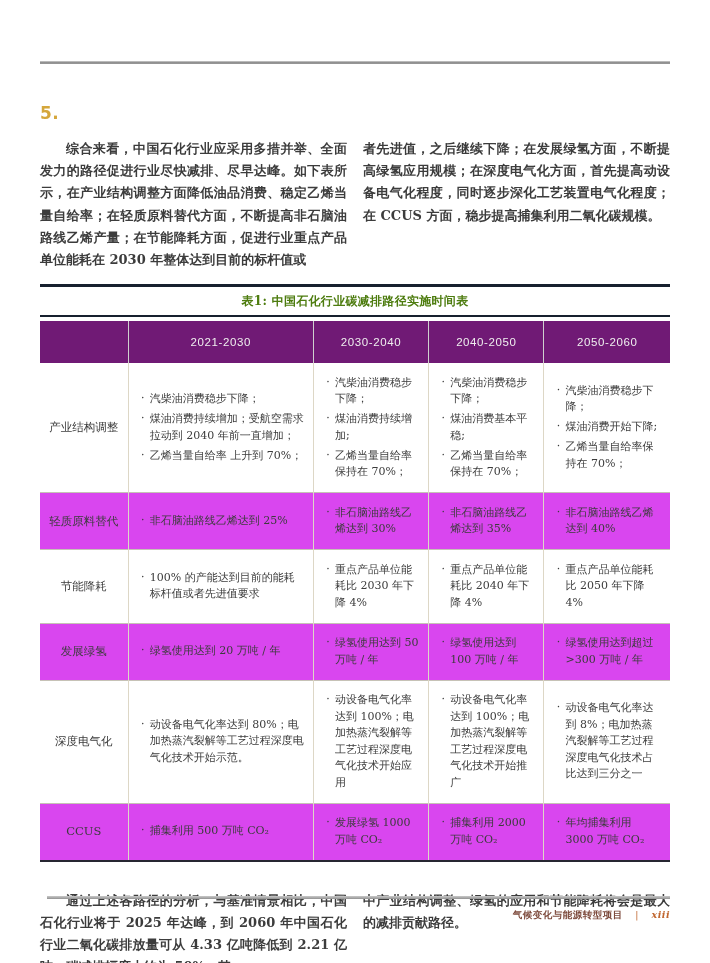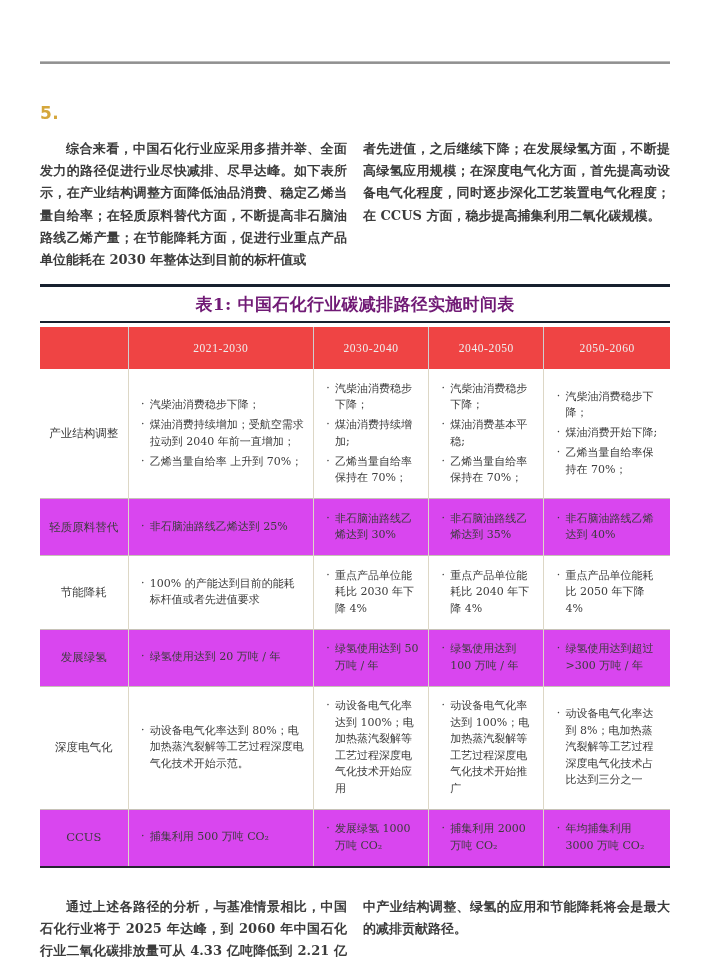--- a/index.html
+++ b/index.html
@@ -31,45 +31,45 @@
   .two-col{
     display:flex;gap:16px;
     margin-top:15px;
   }
   .col{flex:1 1 0;font-size:13px;line-height:22.2px;text-align:justify;font-weight:bold;}
   .indent{text-indent:2em;}
   .table-title-block{margin-top:13px;}
   .title-rule{height:2.5px;background:#17202e;}
   .table-title{
     text-align:center;
-    font-size:17px;font-weight:bold;color:#701a75;
+    font-size:12px;font-weight:bold;color:#4d7c0f;
     padding:6px 0 5px 0;
     letter-spacing:.3px;
   }
   table.roadmap{
     width:100%;
     border-collapse:collapse;
     table-layout:fixed;
     margin-top:4px;
     border-bottom:2.5px solid #262631;
   }
   table.roadmap col.c-label{width:14%;}
   table.roadmap col.c-1{width:29.4%;}
   table.roadmap col.c-2{width:18.3%;}
   table.roadmap col.c-3{width:18.3%;}
   table.roadmap col.c-4{width:20%;}
   table.roadmap thead th{
-    background:#ef4444;
+    background:#701a75;
     color:#efefef;
     font-weight:normal;
     font-size:11.5px;
     letter-spacing:.6px;
     height:40px;
     border-left:1px solid #cfcfcf;
-    font-family:Liberation Serif, serif;
+    font-family:Liberation Sans, sans-serif;
   }
   table.roadmap thead th:first-child{border-left:none;}
   table.roadmap tbody tr{border-top:1px solid #c6c2b6;}
   table.roadmap tbody tr:first-child{border-top:none;}
   table.roadmap tbody tr.alt{background:#d946ef;}
   table.roadmap td{
     vertical-align:middle;
     border-left:1px solid #ddd7c6;
     padding:8px 8px 8px 7px;
     font-size:11px;
@@ -333,14 +333,22 @@
           </td>
         </tr>
       </tbody>
   </table>
 
   <div class="two-col closing">
     <div class="col indent">通过上述各路径的分析，与基准情景相比，中国石化行业将于 2025 年达峰，到 2060 年中国石化行业二氧化碳排放量可从 4.33 亿吨降低到 2.21 亿吨。碳减排幅度大约为 50%，其</div>
     <div class="col">中产业结构调整、绿氢的应用和节能降耗将会是最大的减排贡献路径。</div>
   </div>
 
+  <div class="footer">
+    <div class="footer-rule"></div>
+    <div class="footer-line">
+      <span class="footer-brand">气候变化与能源转型项目</span>
+      <span class="footer-sep">|</span>
+      <span class="footer-page">xiii</span>
+    </div>
+  </div>
 
 </div>
 
 </body></html>

